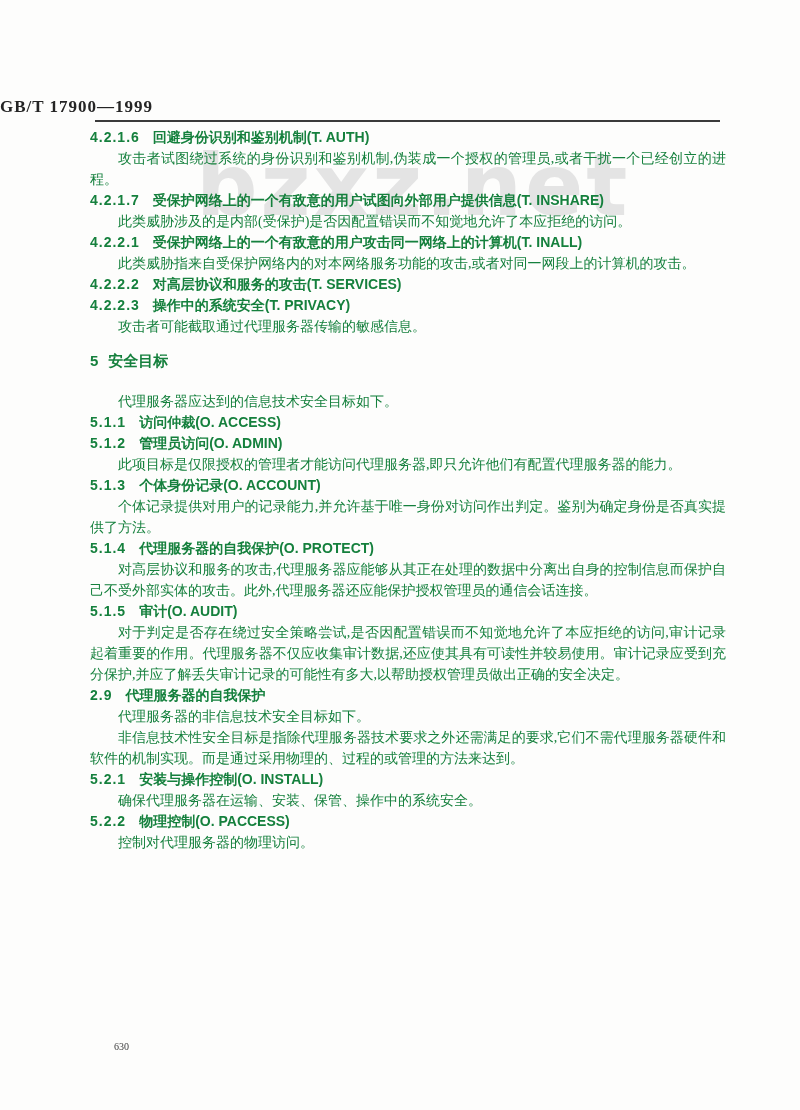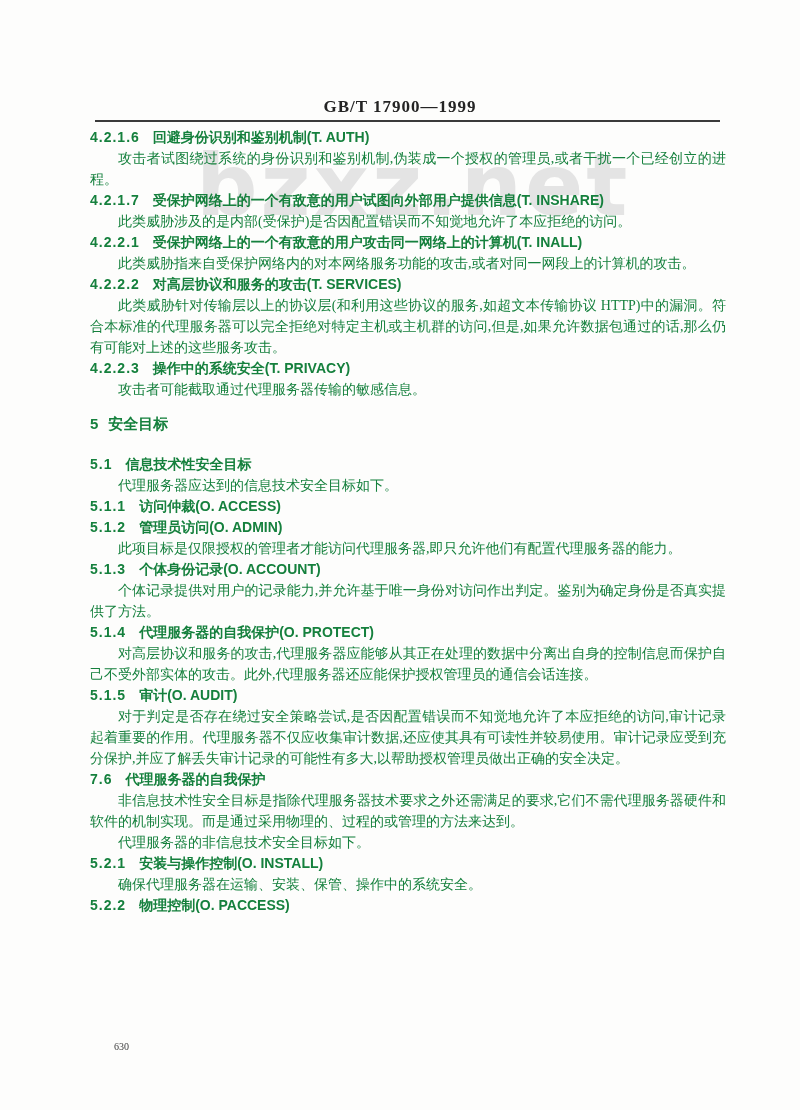--- a/index.html
+++ b/index.html
@@ -8,21 +8,20 @@
   .page {
     position: relative;
     width: 800px; height: 1110px;
     background: #fdfdfc;
     overflow: hidden;
     color: #2b2b2b;
   }
   .header {
     position: absolute;
     top: 97px; left: 0; width: 100%;
-    text-align: center;
     font-family: "Liberation Serif", "DejaVu Serif", serif;
     font-weight: bold;
     font-size: 17px;
     letter-spacing: 1px;
     color: #242424;
   }
   .rule {
     position: absolute;
     top: 120px; left: 95px;
     width: 625px; height: 2px;
@@ -83,36 +82,35 @@
   <div class="rule"></div>
   <div class="watermark">bzxz.net</div>
   <main class="content" id="content">
       <h3 class="clause"><span class="num">4.2.1.6</span><span class="ttl">回避身份识别和鉴别机制(T. AUTH)</span></h3>
       <p class="para">攻击者试图绕过系统的身份识别和鉴别机制,伪装成一个授权的管理员,或者干扰一个已经创立的进程。</p>
       <h3 class="clause"><span class="num">4.2.1.7</span><span class="ttl">受保护网络上的一个有敌意的用户试图向外部用户提供信息(T. INSHARE)</span></h3>
       <p class="para">此类威胁涉及的是内部(受保护)是否因配置错误而不知觉地允许了本应拒绝的访问。</p>
       <h3 class="clause"><span class="num">4.2.2.1</span><span class="ttl">受保护网络上的一个有敌意的用户攻击同一网络上的计算机(T. INALL)</span></h3>
       <p class="para">此类威胁指来自受保护网络内的对本网络服务功能的攻击,或者对同一网段上的计算机的攻击。</p>
       <h3 class="clause"><span class="num">4.2.2.2</span><span class="ttl">对高层协议和服务的攻击(T. SERVICES)</span></h3>
-      <p class="para">此类威胁针对传输层以上的协议层(和利用这些协议的服务,如超文本传输协议 HTTP)中的漏洞。符合本标准的代理服务器可以完全拒绝对特定主机或主机群的访问,但是,如果允许数据包通过的话,那么仍有可能对上述的这些服务攻击。</p>
       <h3 class="clause"><span class="num">4.2.2.3</span><span class="ttl">操作中的系统安全(T. PRIVACY)</span></h3>
       <p class="para">攻击者可能截取通过代理服务器传输的敏感信息。</p>
       <h3 class="chapter"><span class="num">5</span><span class="ttl">安全目标</span></h3>
-      <h3 class="clause"><span class="num">5.1</span><span class="ttl">信息技术性安全目标</span></h3>
       <p class="para">代理服务器应达到的信息技术安全目标如下。</p>
       <h3 class="clause"><span class="num">5.1.1</span><span class="ttl">访问仲裁(O. ACCESS)</span></h3>
       <h3 class="clause"><span class="num">5.1.2</span><span class="ttl">管理员访问(O. ADMIN)</span></h3>
       <p class="para">此项目标是仅限授权的管理者才能访问代理服务器,即只允许他们有配置代理服务器的能力。</p>
       <h3 class="clause"><span class="num">5.1.3</span><span class="ttl">个体身份记录(O. ACCOUNT)</span></h3>
       <p class="para">个体记录提供对用户的记录能力,并允许基于唯一身份对访问作出判定。鉴别为确定身份是否真实提供了方法。</p>
       <h3 class="clause"><span class="num">5.1.4</span><span class="ttl">代理服务器的自我保护(O. PROTECT)</span></h3>
       <p class="para">对高层协议和服务的攻击,代理服务器应能够从其正在处理的数据中分离出自身的控制信息而保护自己不受外部实体的攻击。此外,代理服务器还应能保护授权管理员的通信会话连接。</p>
       <h3 class="clause"><span class="num">5.1.5</span><span class="ttl">审计(O. AUDIT)</span></h3>
       <p class="para">对于判定是否存在绕过安全策略尝试,是否因配置错误而不知觉地允许了本应拒绝的访问,审计记录起着重要的作用。代理服务器不仅应收集审计数据,还应使其具有可读性并较易使用。审计记录应受到充分保护,并应了解丢失审计记录的可能性有多大,以帮助授权管理员做出正确的安全决定。</p>
-      <h3 class="clause"><span class="num">7.6</span><span class="ttl">代理服务器的自我保护</span></h3>
+      <h3 class="clause"><span class="num">2.9</span><span class="ttl">代理服务器的自我保护</span></h3>
+      <p class="para">代理服务器的非信息技术安全目标如下。</p>
       <p class="para">非信息技术性安全目标是指除代理服务器技术要求之外还需满足的要求,它们不需代理服务器硬件和软件的机制实现。而是通过采用物理的、过程的或管理的方法来达到。</p>
-      <p class="para">代理服务器的非信息技术安全目标如下。</p>
       <h3 class="clause"><span class="num">5.2.1</span><span class="ttl">安装与操作控制(O. INSTALL)</span></h3>
       <p class="para">确保代理服务器在运输、安装、保管、操作中的系统安全。</p>
       <h3 class="clause"><span class="num">5.2.2</span><span class="ttl">物理控制(O. PACCESS)</span></h3>
+      <p class="para">控制对代理服务器的物理访问。</p>
     </main>
   <div class="pageno">630</div>
 </div>
 
 </body></html>

